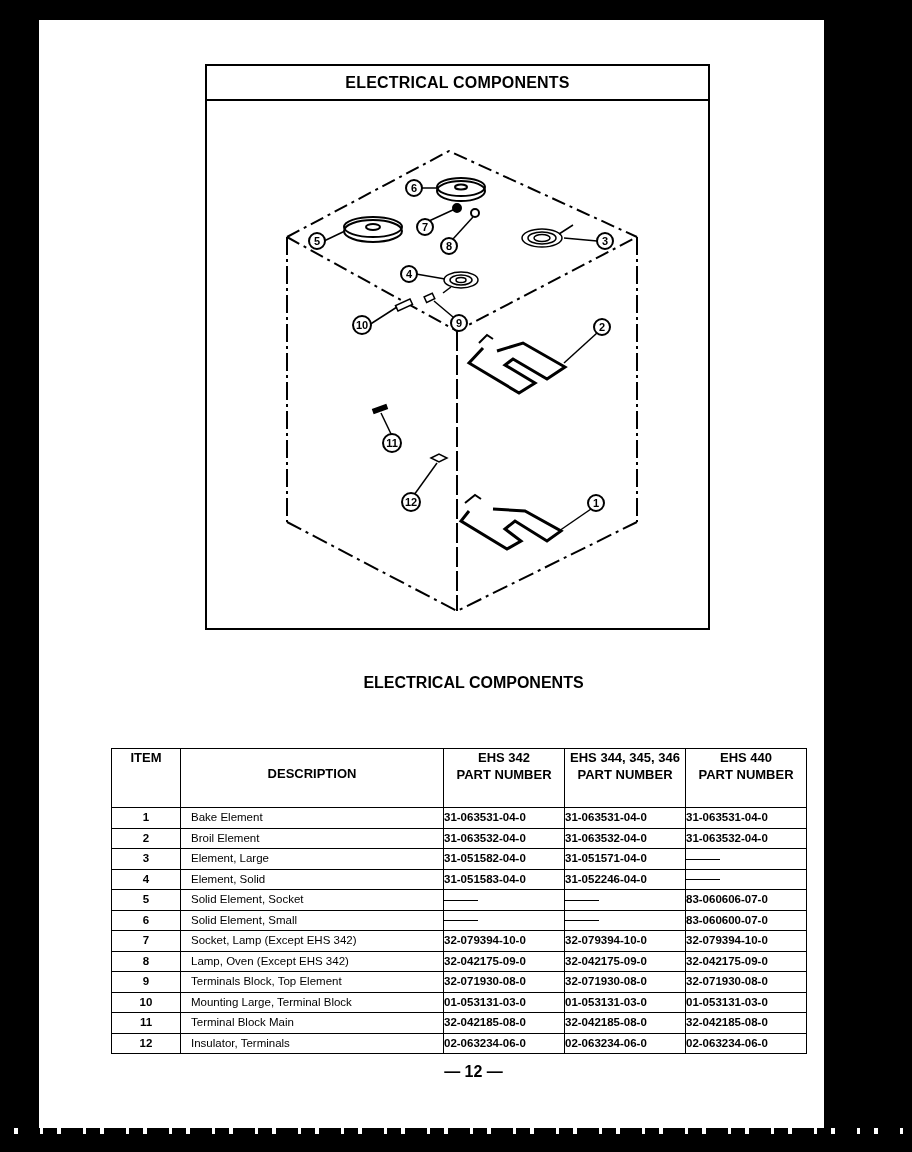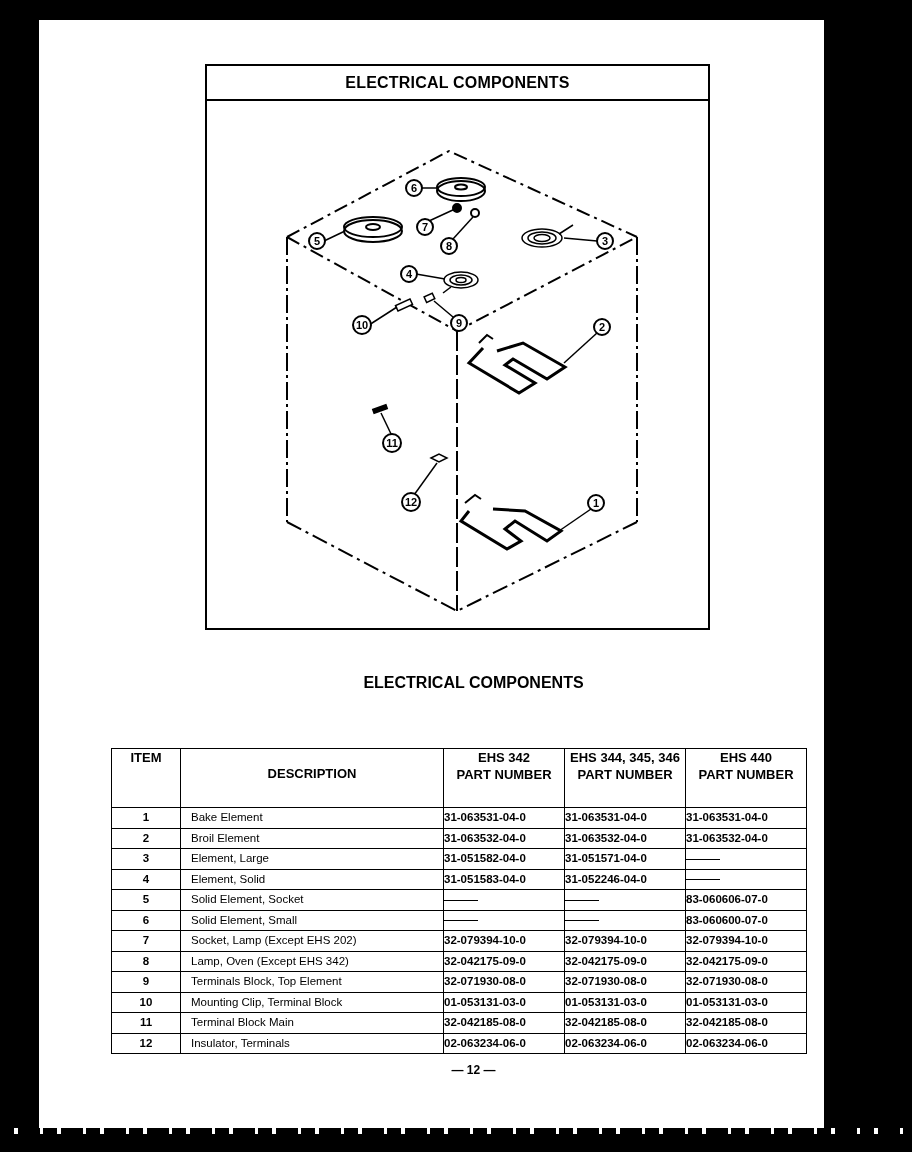--- a/index.html
+++ b/index.html
@@ -33,21 +33,21 @@
     }
     table.parts th { font-weight: bold; vertical-align: top; height: 42px; line-height: 17px; font-size: 13px; }
     table.parts th.item, table.parts td.item { width: 68px; text-align: center; font-weight: bold; }
     table.parts th.desc { width: 260px; text-align: center; padding-top: 16px; }
     table.parts td.desc { width: 252px; text-align: left; padding-left: 10px; margin-top: 13px; }
     table.parts th.pn { width: 120px; text-align: center; }
     table.parts td.pn { width: 120px; text-align: left; font-weight: bold; }
     .dash { display: inline-block; width: 34px; border-top: 1.5px solid #000; vertical-align: middle; }
     .page-number {
       position: absolute; left: 0; top: 1043px; width: 869px; text-align: center;
-      font-weight: bold; font-size: 12px;
+      font-weight: bold; font-size: 16px;
     }
     .scan-edge {
       position: absolute; left: 0; top: 1128px; width: 912px; height: 6px;
       background: repeating-linear-gradient(90deg, #000 0 14px, #fff 14px 18px, #000 18px 40px, #fff 40px 43px);
     }
     .callout circle { fill: #fff; stroke: #000; stroke-width: 2; }
     .callout text { font-family: "Liberation Sans", sans-serif; font-size: 11px; font-weight: bold; text-anchor: middle; }
   </style>
 </head>
 <body>
@@ -243,42 +243,42 @@
         </tr>
       <tr>
           <td class="item">6</td>
           <td class="desc">Solid Element, Small</td>
           <td class="pn"><span class="dash"></span></td>
           <td class="pn"><span class="dash"></span></td>
           <td class="pn">83-060600-07-0</td>
         </tr>
       <tr>
           <td class="item">7</td>
-          <td class="desc">Socket, Lamp (Except EHS 202)</td>
+          <td class="desc">Socket, Lamp (Except EHS 342)</td>
           <td class="pn">32-079394-10-0</td>
           <td class="pn">32-079394-10-0</td>
           <td class="pn">32-079394-10-0</td>
         </tr>
       <tr>
           <td class="item">8</td>
           <td class="desc">Lamp, Oven (Except EHS 342)</td>
           <td class="pn">32-042175-09-0</td>
           <td class="pn">32-042175-09-0</td>
           <td class="pn">32-042175-09-0</td>
         </tr>
       <tr>
           <td class="item">9</td>
           <td class="desc">Terminals Block, Top Element</td>
           <td class="pn">32-071930-08-0</td>
           <td class="pn">32-071930-08-0</td>
           <td class="pn">32-071930-08-0</td>
         </tr>
       <tr>
           <td class="item">10</td>
-          <td class="desc">Mounting Clip, Terminal Block</td>
+          <td class="desc">Mounting Large, Terminal Block</td>
           <td class="pn">01-053131-03-0</td>
           <td class="pn">01-053131-03-0</td>
           <td class="pn">01-053131-03-0</td>
         </tr>
       <tr>
           <td class="item">11</td>
           <td class="desc">Terminal Block Main</td>
           <td class="pn">32-042185-08-0</td>
           <td class="pn">32-042185-08-0</td>
           <td class="pn">32-042185-08-0</td>

